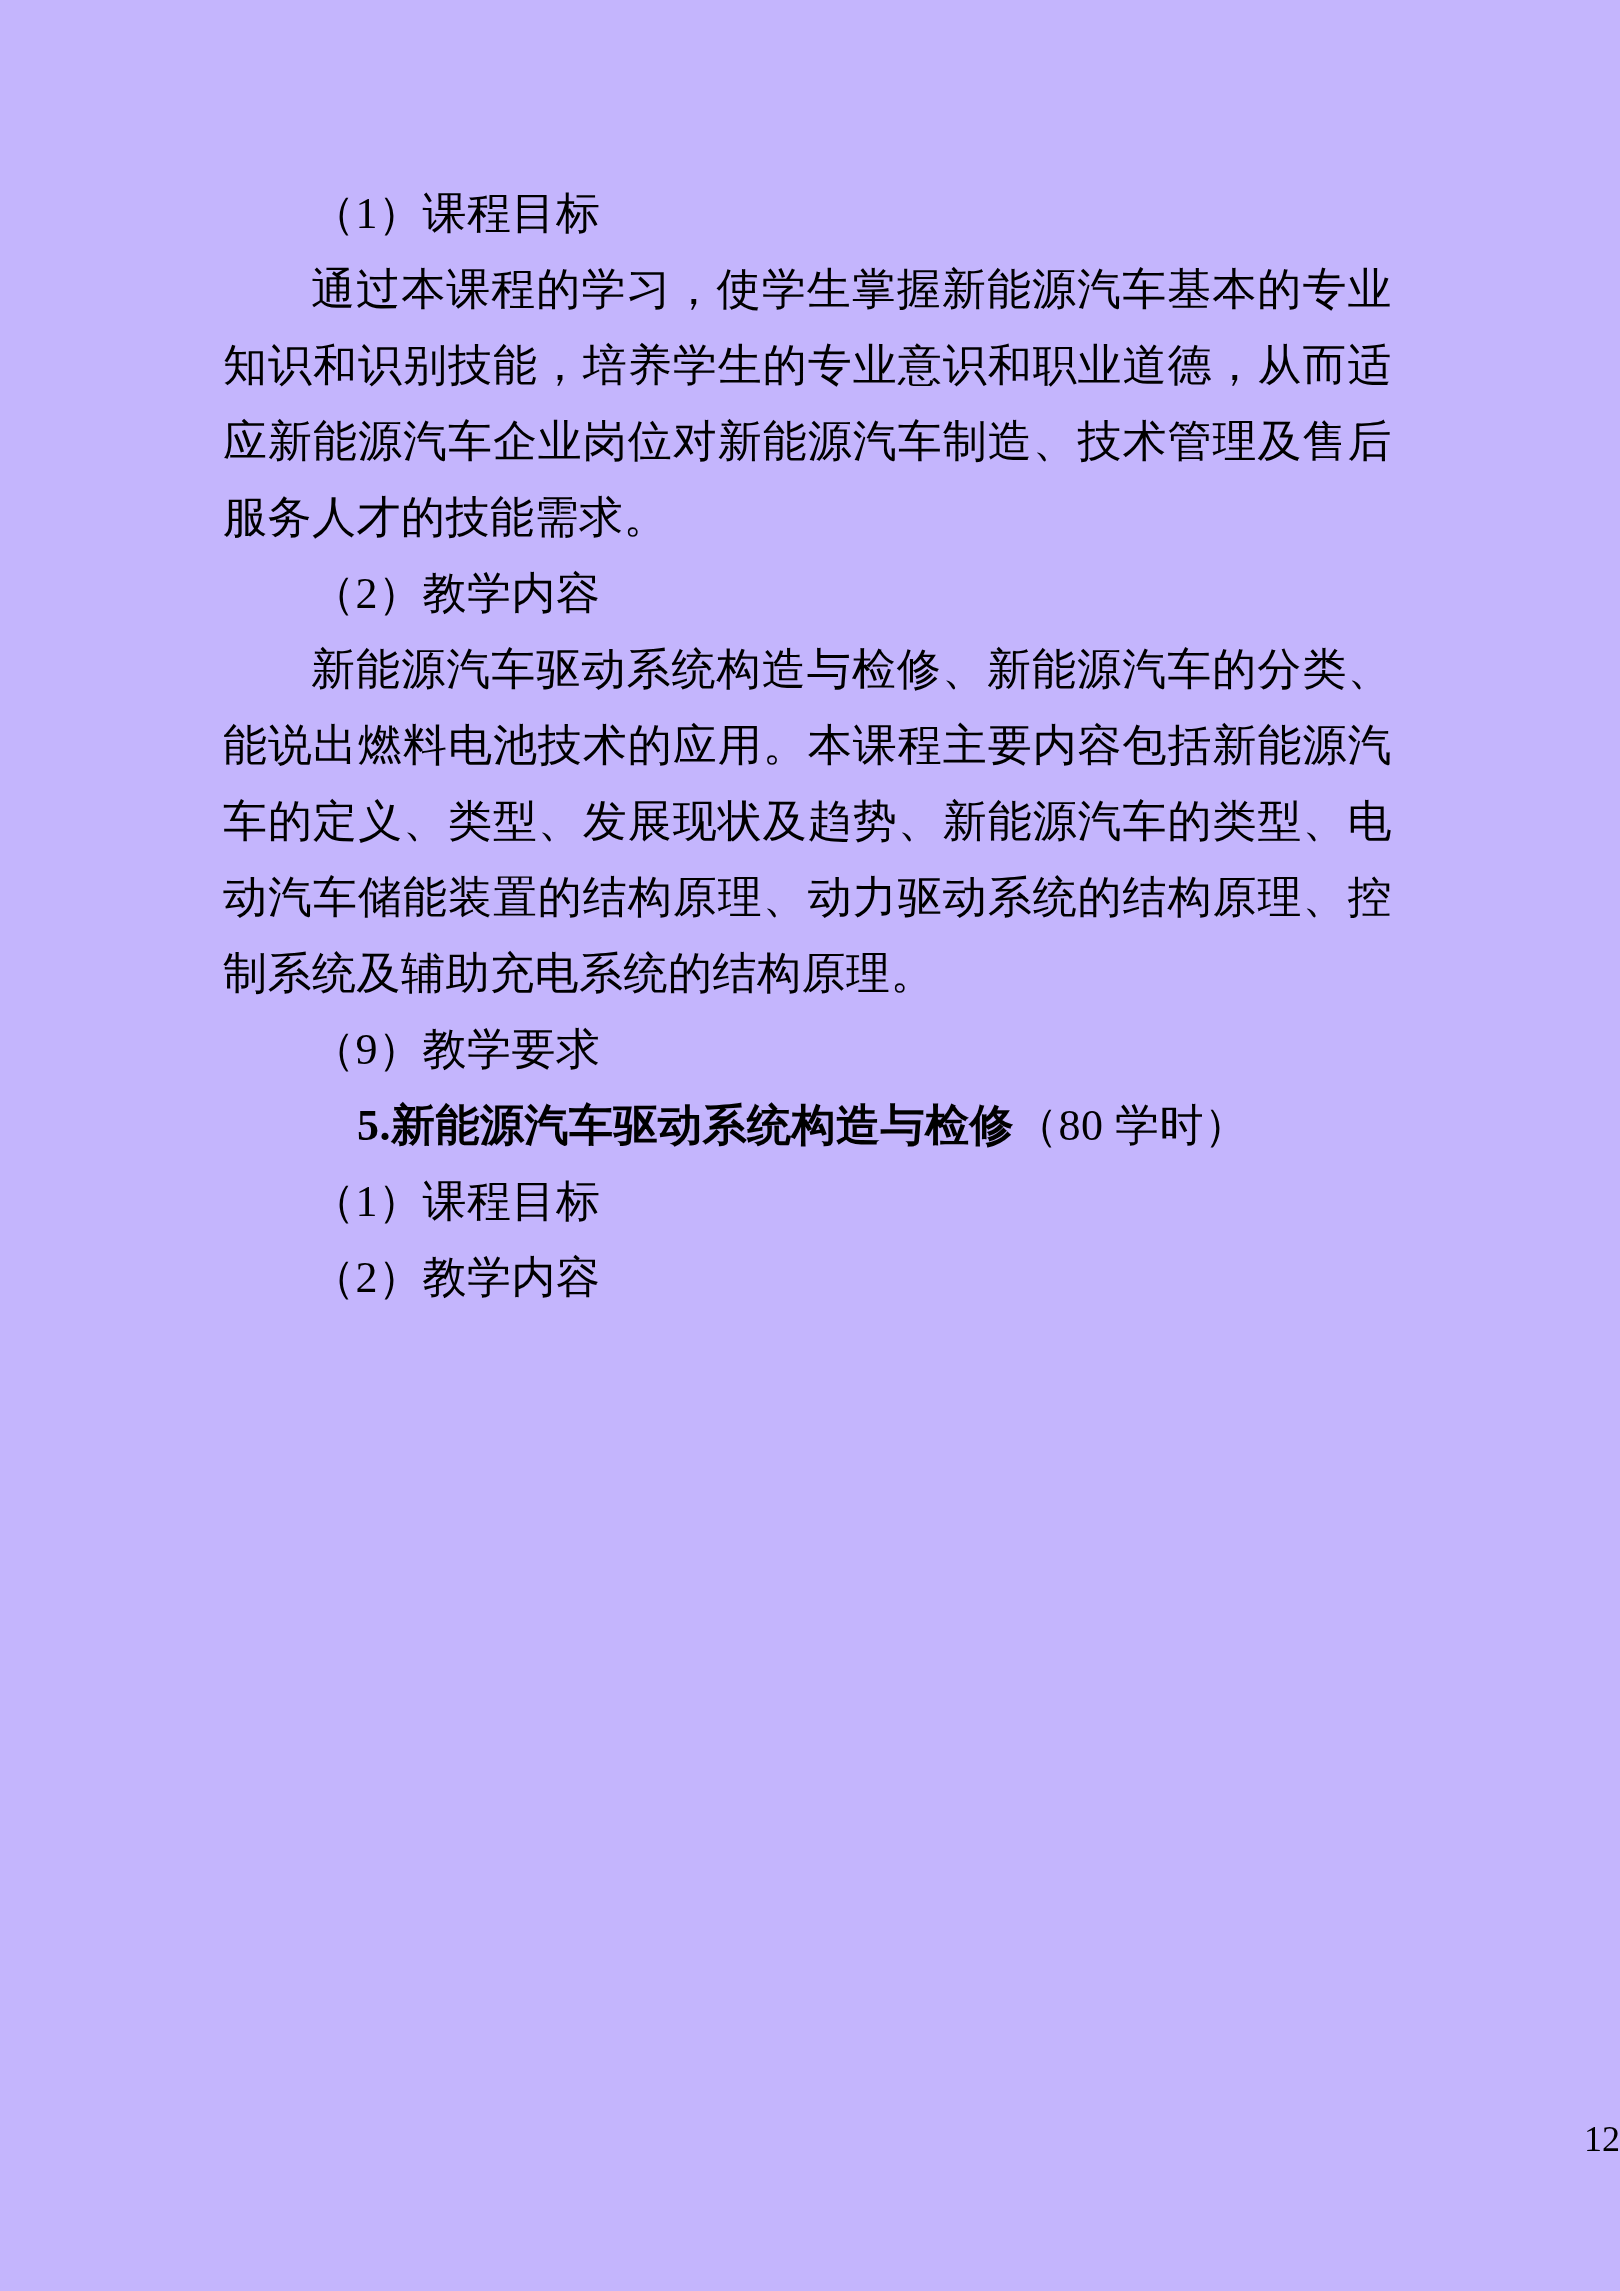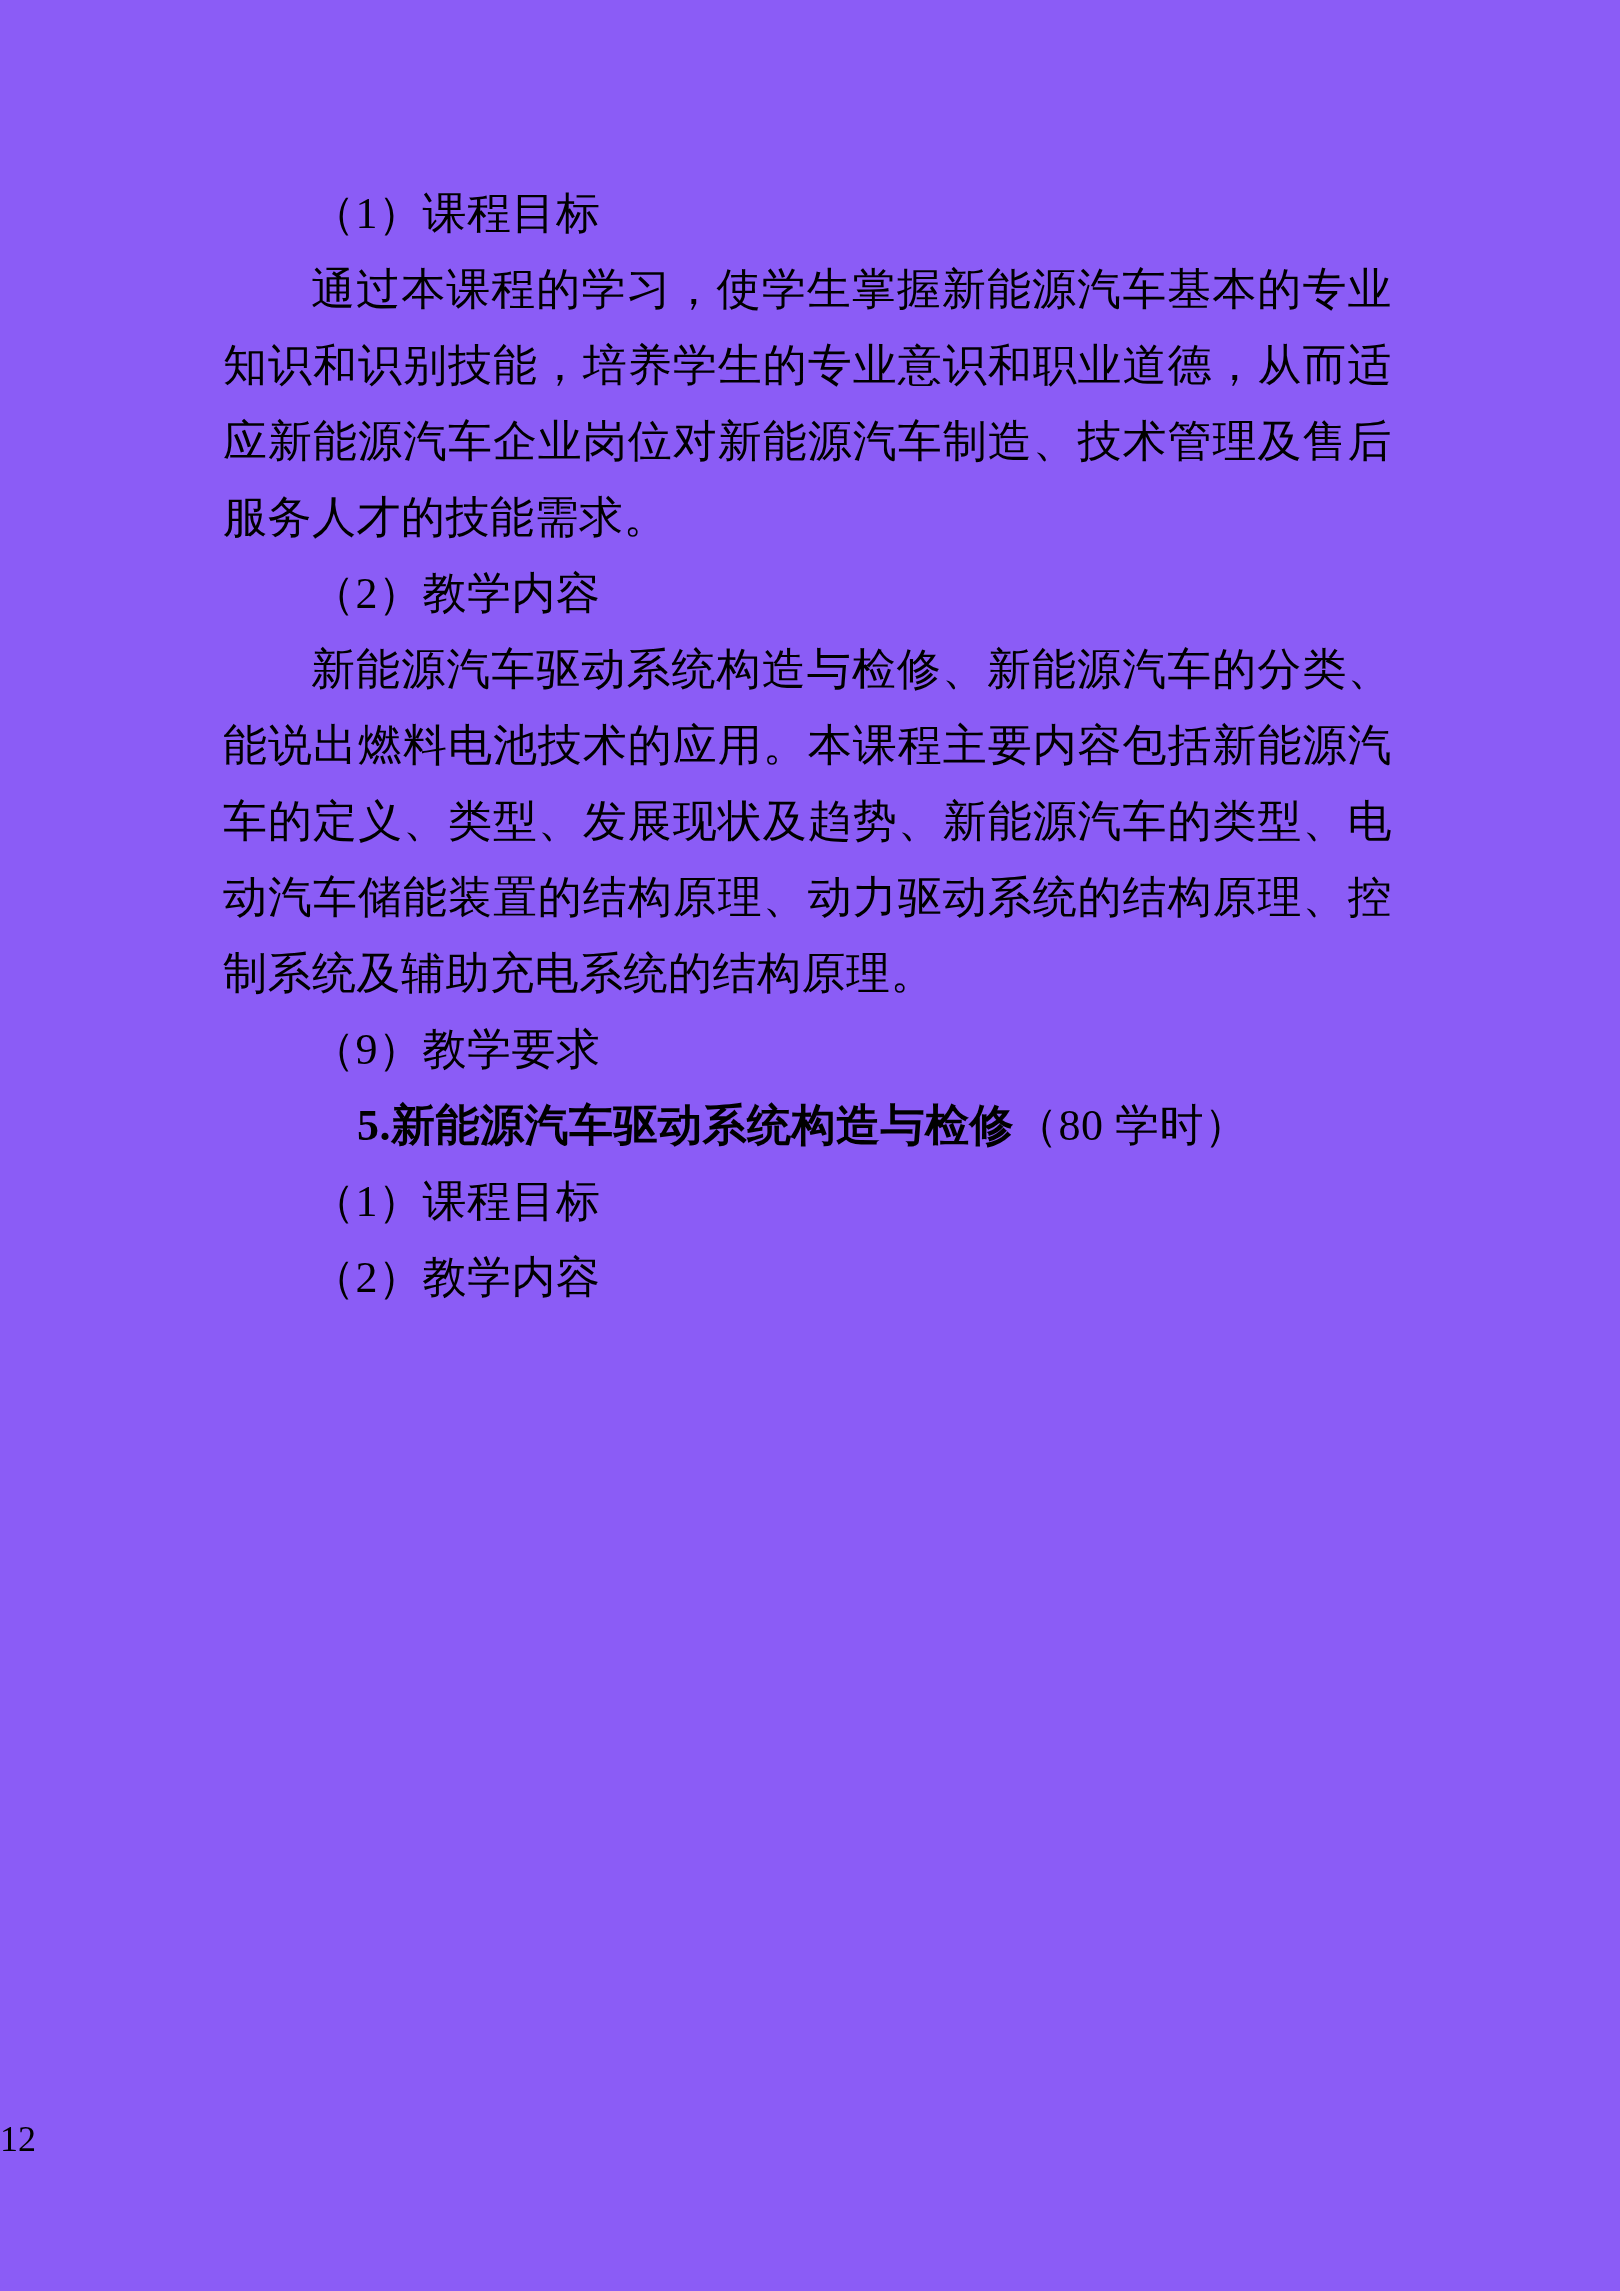--- a/index.html
+++ b/index.html
@@ -4,21 +4,21 @@
 <style>
   html, body {
     margin: 0;
     padding: 0;
     background: #ffffff;
   }
   .page {
     position: relative;
     width: 1620px;
     height: 2292px;
-    background: #8b5cf6;
+    background: #c4b5fd;
     color: #000000;
     font-family: "Liberation Serif", "DejaVu Serif", serif;
     overflow: hidden;
   }
   .text-block {
     position: absolute;
     left: 223px;
     top: 176px;
     width: 1169px;
     font-size: 44px;
@@ -34,21 +34,21 @@
   }
   .text-block p.heading b {
     font-weight: bold;
     margin-left: 46px;
   }
   .page-number {
     position: absolute;
     left: 0;
     right: 0;
     top: 2121px;
-    text-align: left;
+    text-align: right;
     font-size: 36px;
     line-height: 1;
     color: #000000;
     font-family: "Liberation Serif", "DejaVu Serif", serif;
   }
 </style>
 </head>
 <body>
 
 <div class="page">

